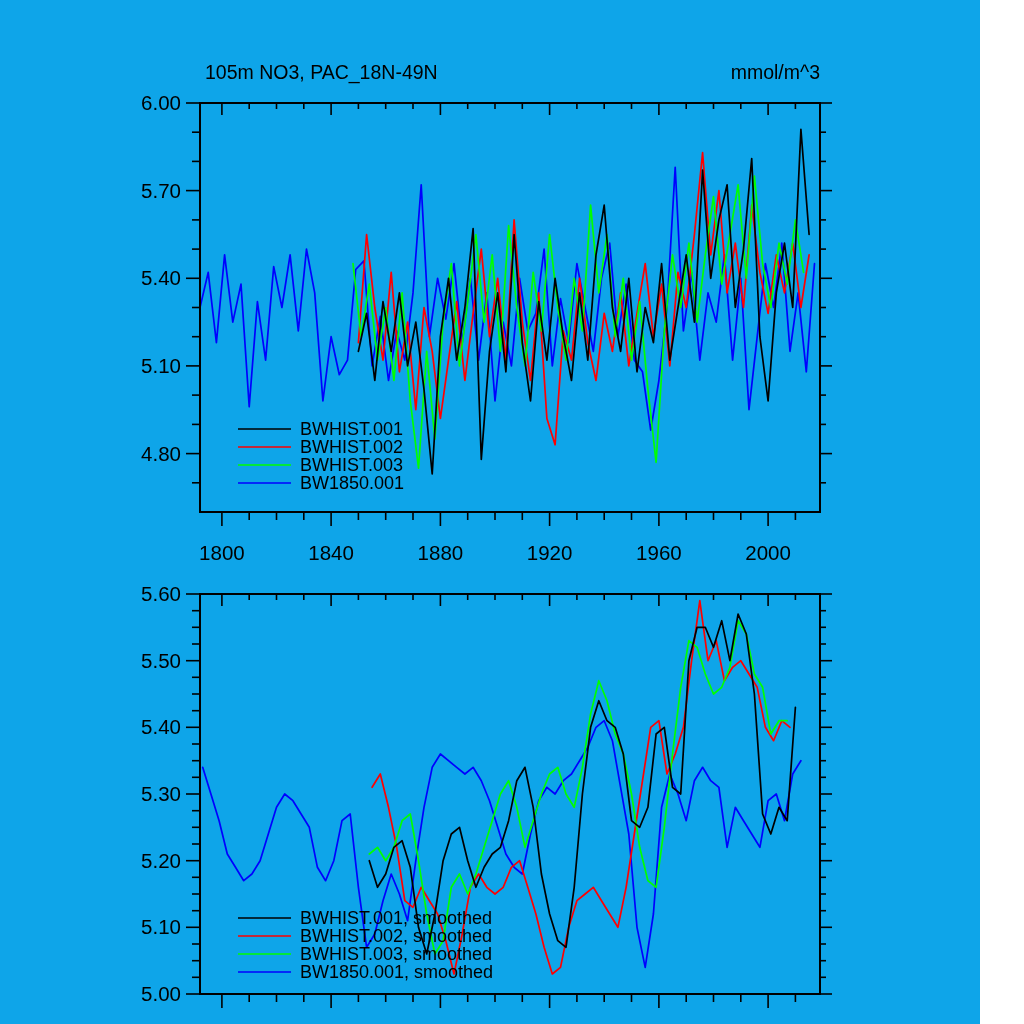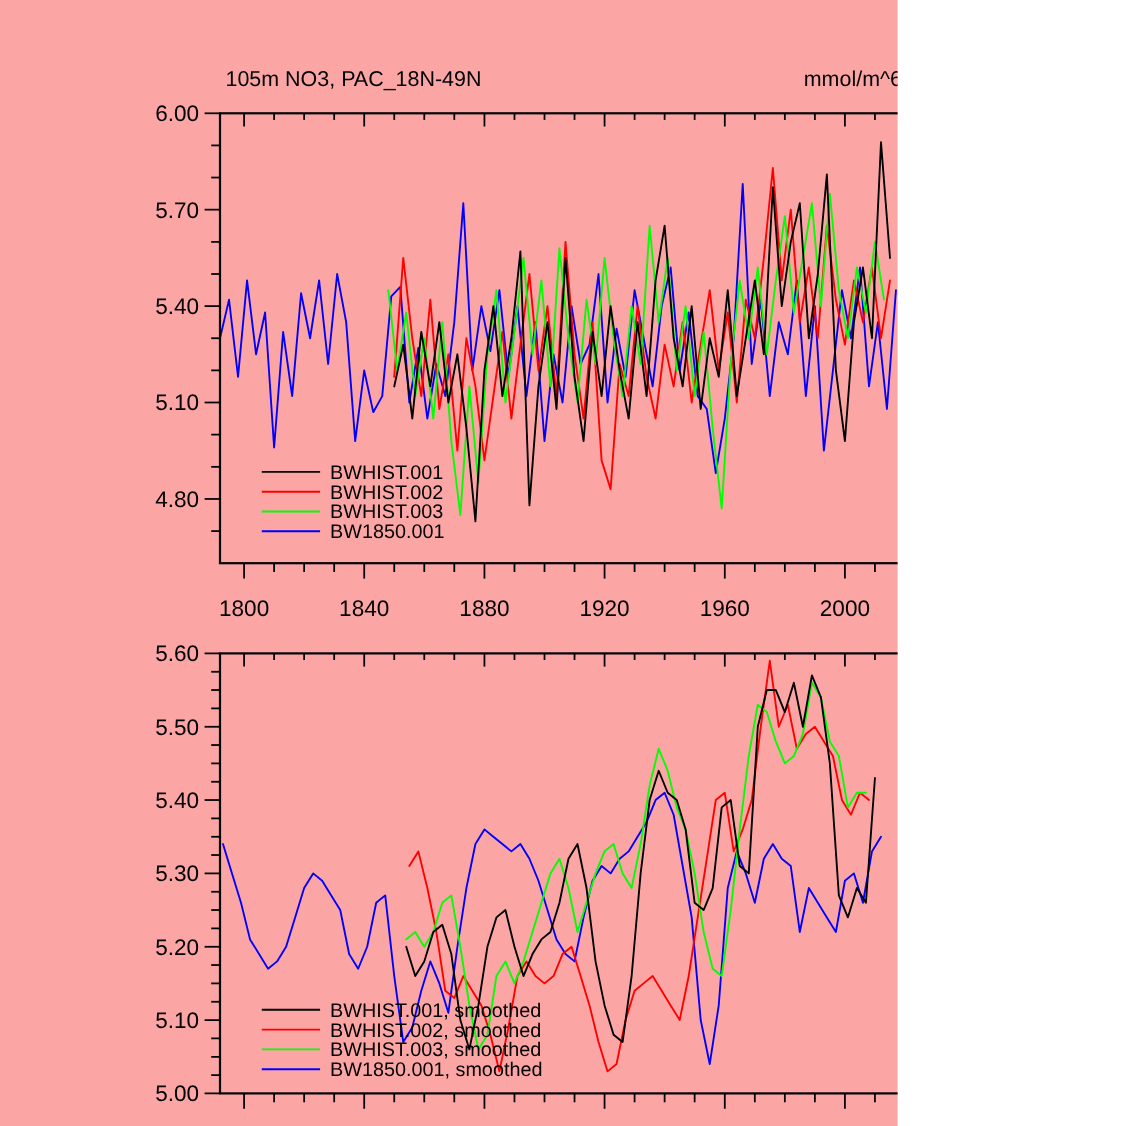--- a/index.html
+++ b/index.html
@@ -1,27 +1,27 @@
 <!DOCTYPE html>
 <html><head>
 <meta charset="utf-8">
 <style>
   html,body{margin:0;padding:0;background:#ffffff;}
-  #page{position:relative;width:816px;height:1024px;background:#fca5a5;overflow:hidden;
+  #page{position:relative;width:980px;height:1024px;background:#0ea5e9;overflow:hidden;
         font-family:"Liberation Sans","DejaVu Sans",sans-serif;}
   #plot-svg{position:absolute;left:0;top:0;}
   .chart-title{position:absolute;left:205px;top:61px;font-size:19.5px;color:#000;}
   .chart-units{position:absolute;left:620px;top:61px;width:200px;text-align:right;font-size:19.5px;color:#000;}
 </style>
 </head>
 <body>
 
 <div id="page">
   <div class="chart-title">105m NO3, PAC_18N-49N</div>
-  <div class="chart-units">mmol/m^6</div>
+  <div class="chart-units">mmol/m^3</div>
   <svg id="plot-svg" width="1024" height="1024" viewBox="0 0 1024 1024" xmlns="http://www.w3.org/2000/svg">
     <g id="panel-top">
         <defs>
           <clipPath id="clip0">
             <rect x="200" y="103" width="620" height="409"></rect>
           </clipPath>
         </defs>
         <g clip-path="url(#clip0)">
           <polyline points="200.0,307.5 208.2,272.4 216.4,342.6 224.6,254.9 232.8,322.1 241.0,284.1 249.2,406.8 257.4,301.7 265.6,360.1 273.7,266.6 281.9,307.5 290.1,254.9 298.3,330.9 306.5,249.1 314.7,292.9 322.9,401.0 331.1,336.7 339.3,374.7 347.5,360.1 355.7,269.5 363.9,260.8 372.1,365.9 380.3,316.3 388.5,380.5 396.7,330.9 404.8,360.1 413.0,292.9 421.2,184.8 429.4,336.7 437.6,278.3 445.8,319.2 454.0,263.7 462.2,342.6 470.4,278.3 478.6,360.1 486.8,292.9 495.0,401.0 503.2,322.1 511.4,365.9 519.6,278.3 527.8,330.9 535.9,313.3 544.1,249.1 552.3,365.9 560.5,298.7 568.7,342.6 576.9,263.7 585.1,307.5 593.3,351.3 601.5,278.3 609.7,243.2 617.9,336.7 626.1,284.1 634.3,360.1 642.5,371.8 650.7,430.2 658.9,380.5 667.0,307.5 675.2,167.3 683.4,330.9 691.6,272.4 699.8,360.1 708.0,292.9 716.2,322.1 724.4,254.9 732.6,360.1 740.8,278.3 749.0,409.7 757.2,336.7 765.4,263.7 773.6,307.5 781.8,243.2 790.0,351.3 798.1,292.9 806.3,371.8 814.5,263.7" fill="none" stroke="#0000ff" stroke-width="1.7" stroke-linejoin="round" stroke-linecap="round"></polyline>
           <polyline points="358.4,342.6 366.6,234.5 374.8,307.5 383.0,360.1 391.2,272.4 399.4,371.8 407.6,322.1 415.8,409.7 424.0,307.5 432.2,351.3 440.4,418.5 448.5,360.1 456.7,301.7 464.9,380.5 473.1,313.3 481.3,249.1 489.5,336.7 497.7,278.3 505.9,360.1 514.1,219.9 522.3,322.1 530.5,380.5 538.7,292.9 546.9,418.5 555.1,444.8 563.3,330.9 571.5,360.1 579.6,278.3 587.8,342.6 596.0,380.5 604.2,313.3 612.4,351.3 620.6,292.9 628.8,365.9 637.0,313.3 645.2,263.7 653.4,336.7 661.6,284.1 669.8,365.9 678.0,272.4 686.2,307.5 694.4,234.5 702.6,152.7 710.7,254.9 718.9,190.6 727.1,292.9 735.3,243.2 743.5,307.5 751.7,205.2 759.9,272.4 768.1,313.3 776.3,254.9 784.5,292.9 792.7,243.2 800.9,307.5 809.1,254.9" fill="none" stroke="#ff0000" stroke-width="1.7" stroke-linejoin="round" stroke-linecap="round"></polyline>

